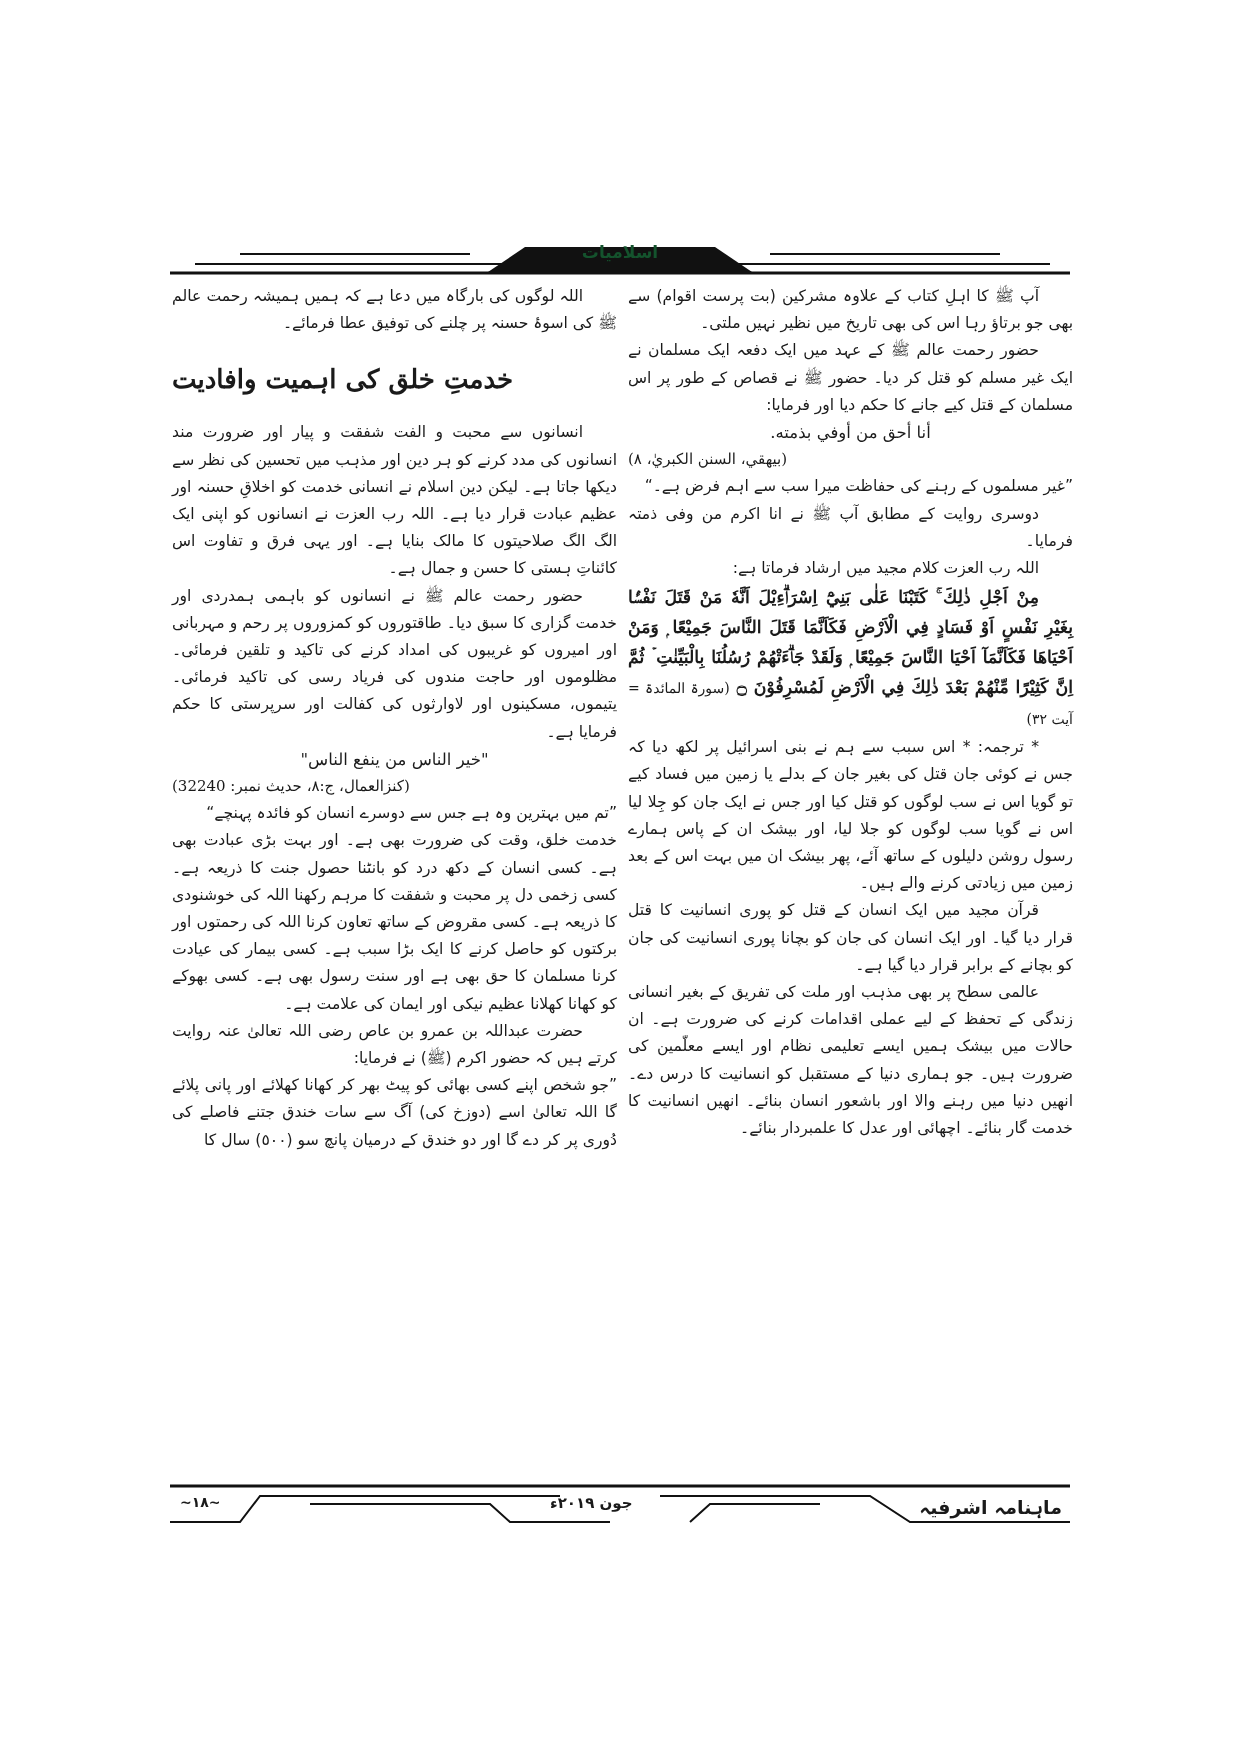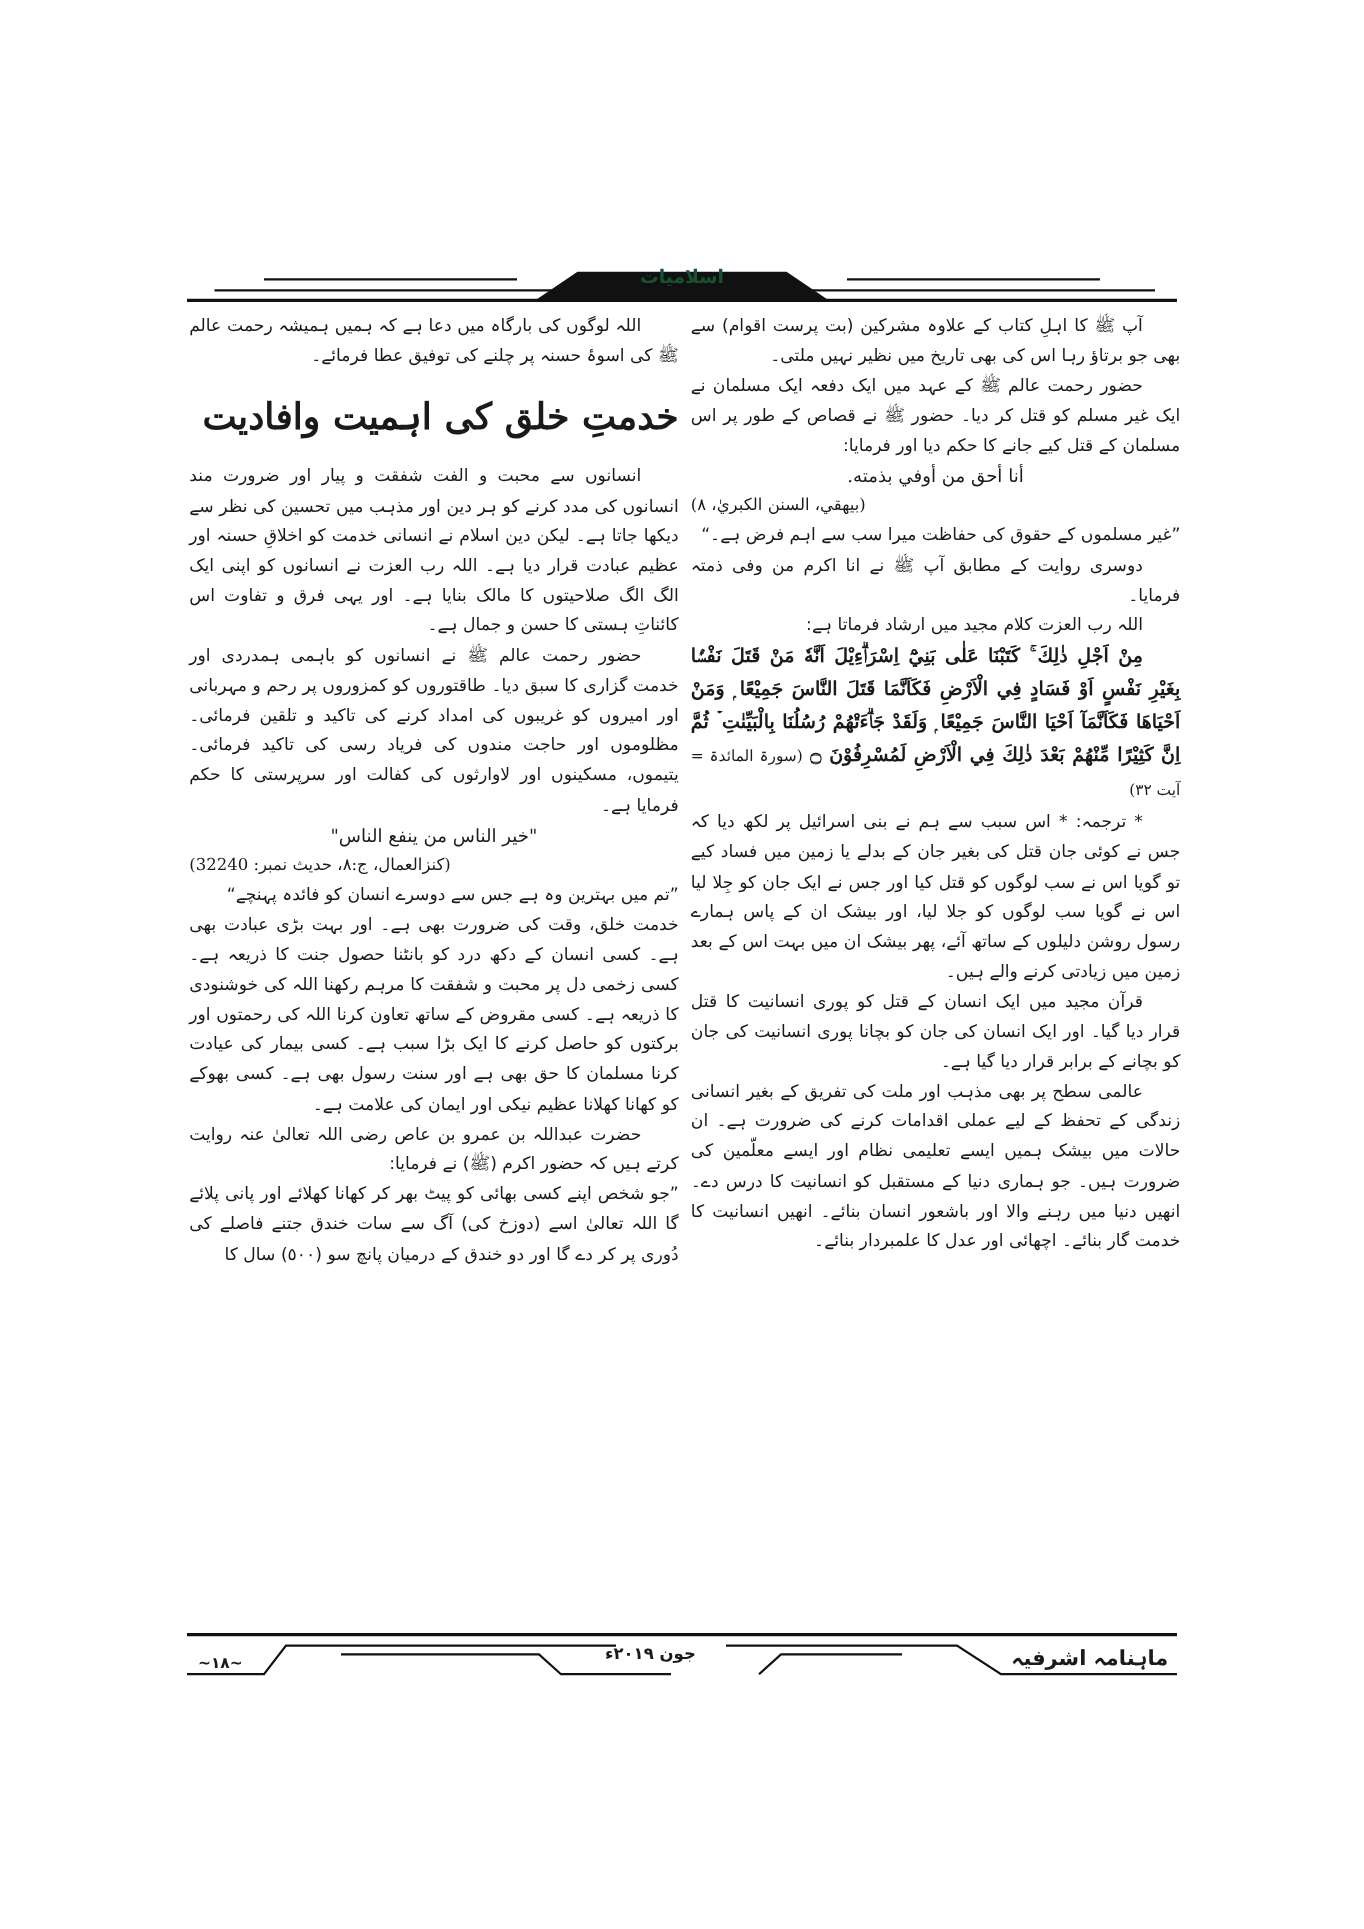--- a/index.html
+++ b/index.html
@@ -16,51 +16,51 @@
   .col { position:absolute; top:283px; width:445px; direction:rtl; text-align:justify;
          font-family:"DejaVu Sans", sans-serif; font-size:15.6px; line-height:27.2px; }
   .col-right { left:628px; }
   .col-left  { left:172px; }
   .col p { margin:0; }
   .indent { text-indent:34px; }
   .arabic { font-family:"DejaVu Serif", serif; font-size:16.5px; text-align:center; }
   .ref { font-family:"DejaVu Serif", serif; font-size:15px; padding-right:40px; text-align:left; }
   .ayah { font-family:"DejaVu Serif", serif; font-size:17.3px; line-height:30px; font-weight:bold; }
   .ayah-ref { font-family:"DejaVu Serif", serif; font-size:14px; font-weight:normal; }
-  .heading { font-family:"DejaVu Serif", serif; font-size:33px; font-weight:bold;
-             text-align:right; margin:22px 0 20px 0 !important; line-height:40px; }
+  .heading { font-family:"DejaVu Serif", serif; font-size:26px; font-weight:bold;
+             text-align:left; margin:22px 0 20px 0 !important; line-height:40px; }
 
   
   .ftr { position:absolute; left:170px; top:1484px; width:900px; height:40px; }
   .ftr svg { position:absolute; left:0; top:0; }
   .ftr-mag { position:absolute; right:8px; top:12px; font-size:19px; font-weight:bold; direction:rtl; }
   .ftr-date { position:absolute; left:380px; width:180px; text-align:left; top:10px;
               font-size:15px; font-weight:bold; direction:rtl; }
-  .ftr-page { position:absolute; left:10px; top:20px; font-size:14px; font-weight:bold; }
+  .ftr-page { position:absolute; left:10px; top:10px; font-size:14px; font-weight:bold; }
 </style>
 </head>
 <body>
 
 <div class="hdr">
   <svg width="900" height="36">
     <line x1="70" y1="14" x2="300" y2="14" stroke="#111" stroke-width="2"></line>
     <line x1="600" y1="14" x2="830" y2="14" stroke="#111" stroke-width="2"></line>
     <line x1="25" y1="24" x2="880" y2="24" stroke="#111" stroke-width="2"></line>
     <line x1="0" y1="33" x2="900" y2="33" stroke="#111" stroke-width="3"></line>
     <polygon points="355,7 545,7 585,34 315,34" fill="#111"></polygon>
   </svg>
   <div class="hdr-title">اسلامیات</div>
 </div>
 
 <div class="col col-right">
   <p class="indent">آپ ﷺ کا اہلِ کتاب کے علاوہ مشرکین (بت پرست اقوام) سے بھی جو برتاؤ رہا اس کی بھی تاریخ میں نظیر نہیں ملتی۔</p>
   <p class="indent">حضور رحمت عالم ﷺ کے عہد میں ایک دفعہ ایک مسلمان نے ایک غیر مسلم کو قتل کر دیا۔ حضور ﷺ نے قصاص کے طور پر اس مسلمان کے قتل کیے جانے کا حکم دیا اور فرمایا:</p>
   <p class="arabic">أنا أحق من أوفي بذمته.</p>
   <p class="ref">(بيهقي، السنن الكبريٰ، ٨)</p>
-  <p>”غیر مسلموں کے حقوق کی حفاظت میرا سب سے اہم فرض ہے۔“</p>
+  <p>”غیر مسلموں کے رہنے کی حفاظت میرا سب سے اہم فرض ہے۔“</p>
   <p class="indent">دوسری روایت کے مطابق آپ ﷺ نے انا اکرم من وفی ذمتہ فرمایا۔</p>
   <p class="indent">اللہ رب العزت کلام مجید میں ارشاد فرماتا ہے:</p>
   <p class="ayah indent">
     <span>مِنْ اَجْلِ ذٰلِكَ ۚ كَتَبْنَا عَلٰى بَنِيْٓ اِسْرَاۗءِيْلَ اَنَّهٗ مَنْ قَتَلَ نَفْسًۢا بِغَيْرِ نَفْسٍ اَوْ فَسَادٍ فِي الْاَرْضِ فَكَاَنَّمَا قَتَلَ النَّاسَ جَمِيْعًا ۭ وَمَنْ اَحْيَاهَا فَكَاَنَّمَآ اَحْيَا النَّاسَ جَمِيْعًا ۭ وَلَقَدْ جَاۗءَتْهُمْ رُسُلُنَا بِالْبَيِّنٰتِ ۡ ثُمَّ اِنَّ كَثِيْرًا مِّنْهُمْ بَعْدَ ذٰلِكَ فِي الْاَرْضِ لَمُسْرِفُوْنَ ۝</span>
     <span class="ayah-ref">(سورۃ المائدۃ = آیت ٣٢)</span>
   </p>
   <p class="indent">* ترجمہ: * اس سبب سے ہم نے بنی اسرائیل پر لکھ دیا کہ جس نے کوئی جان قتل کی بغیر جان کے بدلے یا زمین میں فساد کیے تو گویا اس نے سب لوگوں کو قتل کیا اور جس نے ایک جان کو جِلا لیا اس نے گویا سب لوگوں کو جلا لیا، اور بیشک ان کے پاس ہمارے رسول روشن دلیلوں کے ساتھ آئے، پھر بیشک ان میں بہت اس کے بعد زمین میں زیادتی کرنے والے ہیں۔</p>
   <p class="indent">قرآن مجید میں ایک انسان کے قتل کو پوری انسانیت کا قتل قرار دیا گیا۔ اور ایک انسان کی جان کو بچانا پوری انسانیت کی جان کو بچانے کے برابر قرار دیا گیا ہے۔</p>
   <p class="indent">عالمی سطح پر بھی مذہب اور ملت کی تفریق کے بغیر انسانی زندگی کے تحفظ کے لیے عملی اقدامات کرنے کی ضرورت ہے۔ ان حالات میں بیشک ہمیں ایسے تعلیمی نظام اور ایسے معلّمین کی ضرورت ہیں۔ جو ہماری دنیا کے مستقبل کو انسانیت کا درس دے۔ انھیں دنیا میں رہنے والا اور باشعور انسان بنائے۔ انھیں انسانیت کا خدمت گار بنائے۔ اچھائی اور عدل کا علمبردار بنائے۔</p>
 </div>

